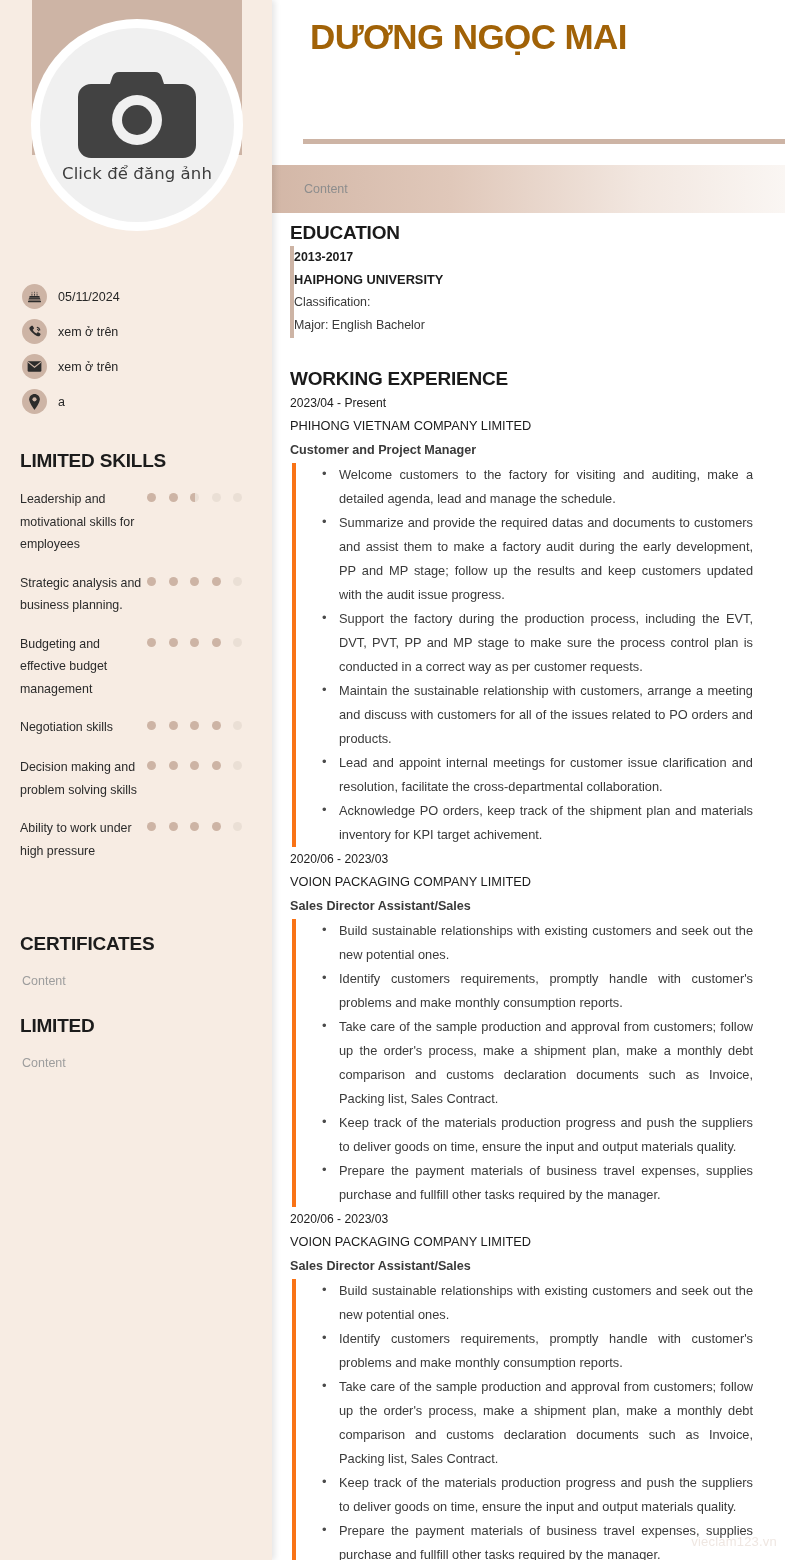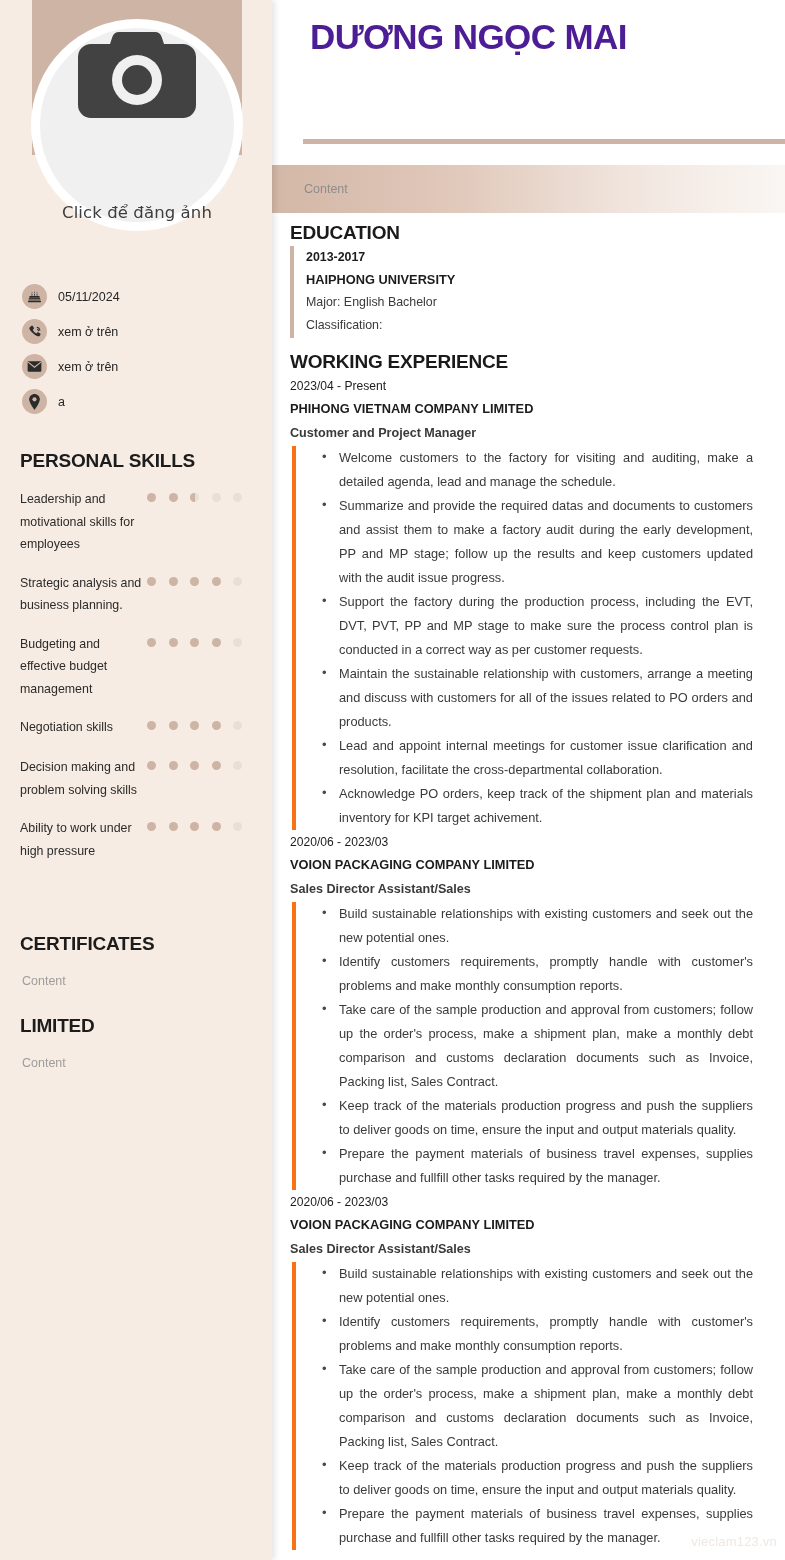--- a/index.html
+++ b/index.html
@@ -39,21 +39,21 @@
     border-radius: 50%;
     background: #ffffff;
     display: flex; align-items: center; justify-content: center;
     z-index: 3;
   }
   #photo-circle {
     width: 194px; height: 194px;
     border-radius: 50%;
     background: #f0f0f0;
     display: flex; flex-direction: column;
-    align-items: center; justify-content: space-between;
+    align-items: center; justify-content: center;
     gap: 4px;
   }
   #camera-icon svg { display: block; }
   #photo-label {
     font-size: 16.5px;
     color: #3d3d3d;
     font-family: "DejaVu Sans", sans-serif;
     letter-spacing: .1px;
   }
 
@@ -128,21 +128,21 @@
   
   #main { position: absolute; left: 272px; top: 0; width: 513px; }
   #header {
     padding: 18px 0 0 38px;
     height: 165px;
     background: #ffffff;
     position: relative;
   }
   #full-name {
     font-size: 35px; font-weight: bold;
-    color: #4c1d95; letter-spacing: -.6px;
+    color: #a16207; letter-spacing: -.6px;
     line-height: 1.1;
     white-space: nowrap;
     font-family: "Liberation Sans", sans-serif;
   }
   #job-title {
     margin-top: 10px;
     font-size: 14.5px; font-weight: bold;
     color: #333333; letter-spacing: .2px;
   }
   #header-rule {
@@ -163,30 +163,30 @@
 
   .sec-title {
     font-size: 19px; font-weight: bold;
     color: #1a1a1a; letter-spacing: -.2px;
     margin: 0 0 3px 0;
   }
   #edu-title { margin-bottom: 2px; }
 
   .edu-block {
     border-left: 4px solid #cdb4a5;
-    padding: 0 0 1px 12px;
-    margin-bottom: 13px;
+    padding: 0 0 1px 0;
+    margin-bottom: 30px;
   }
   .edu-years { font-size: 12.4px; font-weight: bold; color: #1c1c1c; line-height: 22px; }
   .edu-school { font-size: 12.8px; font-weight: bold; color: #1c1c1c; line-height: 23px; }
   .edu-line { font-size: 12.4px; color: #3a3a3a; line-height: 23px; }
 
   .job { margin-bottom: 0; }
   .job-dates  { font-size: 12.1px; font-weight: normal; color: #1c1c1c; line-height: 21px; }
-  .job-company{ font-size: 12.8px; font-weight: bold; color: #1c1c1c; line-height: 24px; }
+  .job-company{ font-size: 12.8px; font-weight: normal; color: #1c1c1c; line-height: 24px; }
   .job-role   { font-size: 12.6px; font-weight: bold; color: #3a3a3a; line-height: 24px; }
   .job-bullets {
     border-left: 4px solid #f97316;
     padding-left: 22px;
     margin: 1px 0 2px 2px;
     list-style: none;
   }
   .job-bullets li {
     position: relative;
     font-size: 12.8px;
@@ -275,21 +275,21 @@
         <span class="contact-ico">
           <svg width="13" height="16" viewBox="0 0 18 24" fill="#2b2b2b">
             <path d="M9 0C4.6 0 1 3.6 1 8c0 5.8 8 16 8 16s8-10.2 8-16c0-4.4-3.6-8-8-8z"></path>
             <circle cx="9" cy="8" r="3.1" fill="#cdb4a5"></circle>
           </svg>
         </span>
         <span class="contact-txt">a</span>
       </div>
     </div>
 
-    <h2 class="side-head" id="skills-head">PERSONAL SKILLS</h2>
+    <h2 class="side-head" id="skills-head">LIMITED SKILLS</h2>
     <div id="skills-list">
         <div class="skill-row">
           <div class="skill-name">Leadership and motivational skills for employees</div>
           <div class="skill-dots">
             <span class="dot full"></span>
             <span class="dot full"></span>
             <span class="dot half"></span>
             <span class="dot"></span>
             <span class="dot"></span>
           </div>
@@ -363,22 +363,22 @@
     <div id="content-bar">
       <span id="content-bar-label">Content</span>
     </div>
 
     <div id="body-area">
       <h2 class="sec-title" id="edu-title">EDUCATION</h2>
       <div id="education-entries">
           <div class="edu-block">
             <div class="edu-years">2013-2017</div>
             <div class="edu-school">HAIPHONG UNIVERSITY</div>
+            <div class="edu-line">Classification:</div>
             <div class="edu-line">Major: English Bachelor</div>
-            <div class="edu-line">Classification:</div>
           </div>
         </div>
 
       <h2 class="sec-title">WORKING EXPERIENCE</h2>
       <div id="experience-jobs">
           <div class="job">
             <div class="job-dates">2023/04 - Present</div>
             <div class="job-company">PHIHONG VIETNAM COMPANY LIMITED</div>
             <div class="job-role">Customer and Project Manager</div>
             <ul class="job-bullets">

